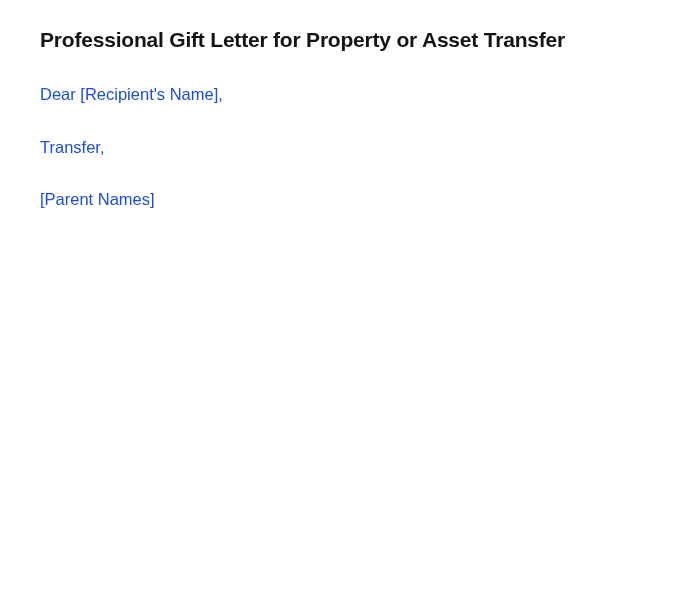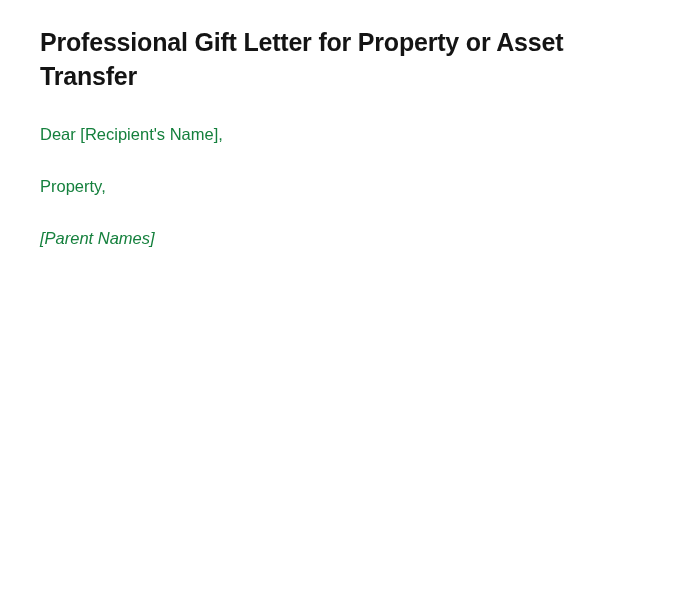--- a/index.html
+++ b/index.html
@@ -15,43 +15,42 @@
     overflow: hidden;
   }
   .page {
     box-sizing: border-box;
     width: 700px;
     height: 590px;
     padding: 26px 42px 0 40px;
     background: #ffffff;
   }
   .doc-title {
-    font-size: 25px;
+    font-size: 21px;
     line-height: 1.35;
     font-weight: bold;
     color: #141414;
     margin: 0 0 26px 0;
     letter-spacing: -0.2px;
     max-width: 570px;
   }
   .doc-body p {
     font-size: 16.5px;
     line-height: 1.72;
-    color: #15803d;
+    color: #1d4ed8;
     margin: 0 0 24px 0;
     max-width: 605px;
   }
   .doc-body p:last-child {
     margin-bottom: 8px;
-    font-style: italic;
   }
 </style>
 </head>
 <body>
 
 <div class="page">
   <h1 class="doc-title">Professional Gift Letter for Property or Asset Transfer</h1>
   <div class="doc-body">
     <p>Dear [Recipient's Name],</p>
-    <p>Property,</p>
+    <p>Transfer,</p>
     <p>[Parent Names]</p>
   </div>
 </div>
 
 </body></html>

